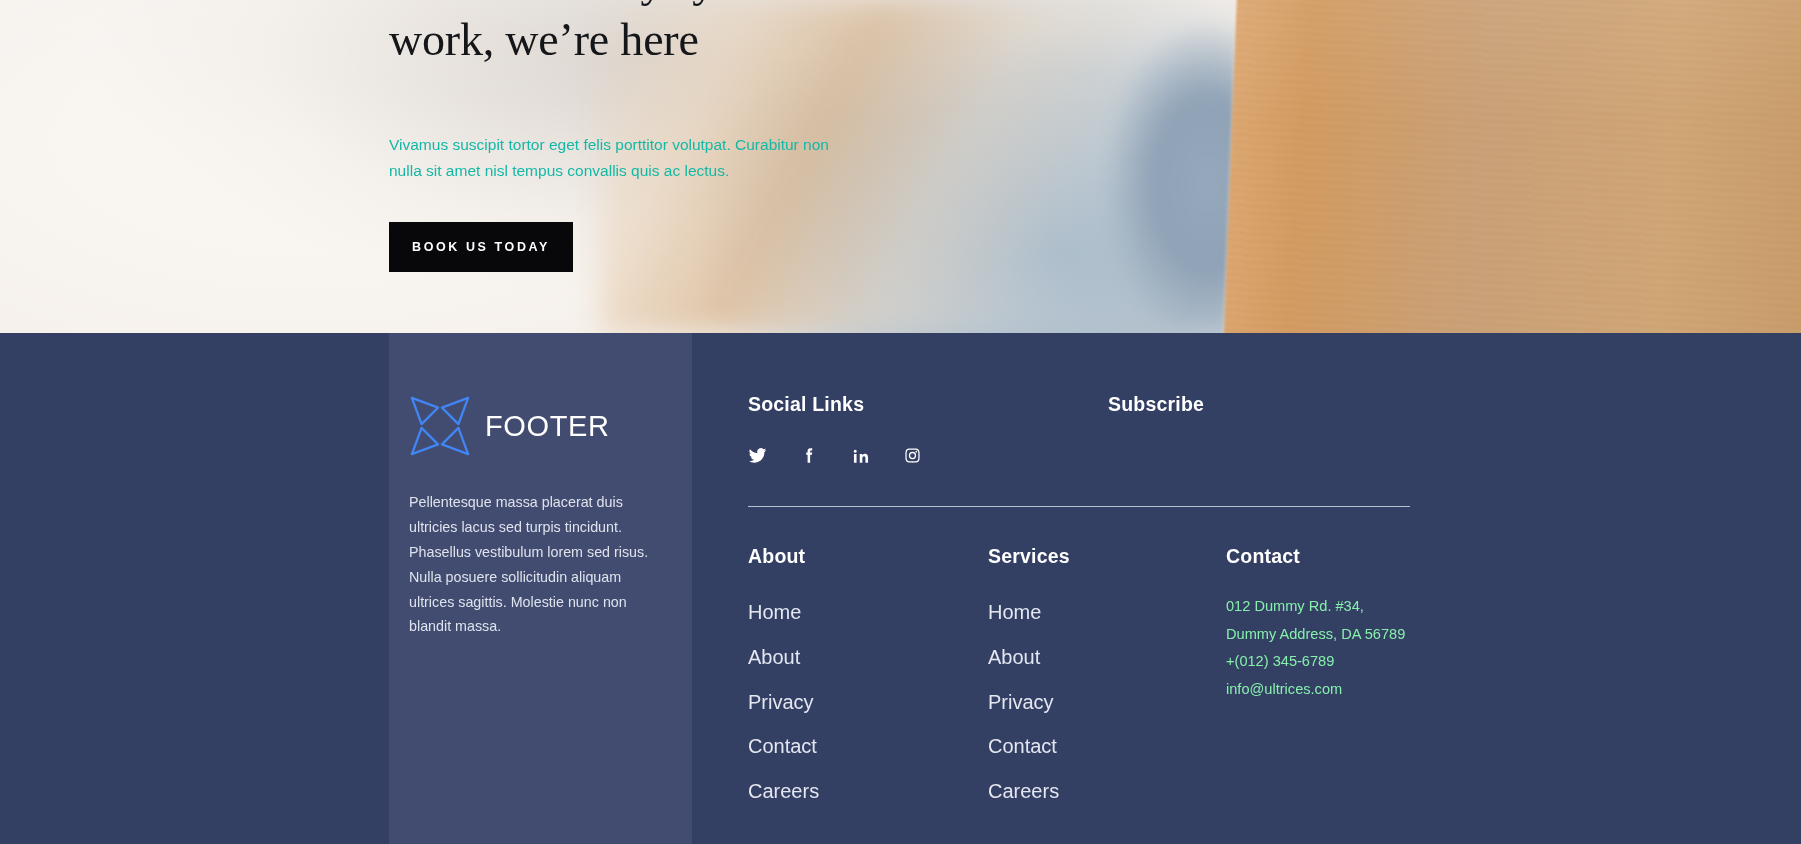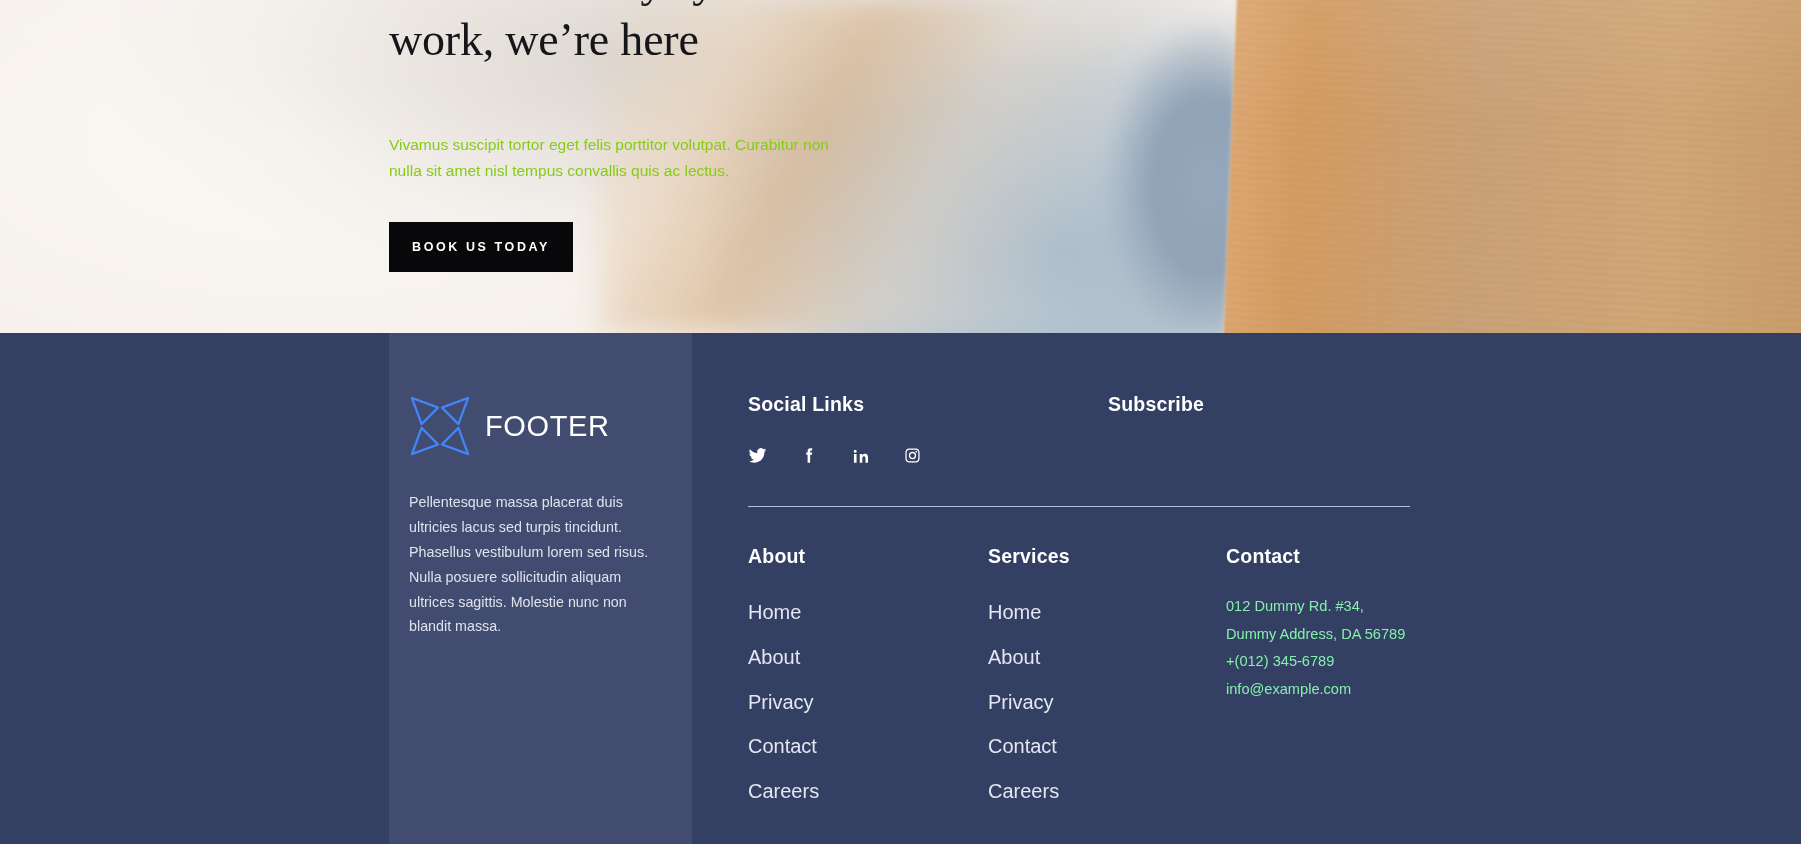--- a/index.html
+++ b/index.html
@@ -103,21 +103,21 @@
     font-size: 46px;
     line-height: 1.28;
     color: #15161a;
     font-weight: 400;
     letter-spacing: -0.2px;
   }
   .hero-sub {
     margin-top: 62px;
     font-size: 15.5px;
     line-height: 1.72;
-    color: #84cc16;
+    color: #14b8a6;
     width: 470px;
   }
   .hero-cta {
     margin-top: 37px;
     display: inline-block;
     background: #08080a;
     color: #ffffff;
     border: 0;
     padding: 18px 23px;
     font-size: 12.5px;
@@ -348,19 +348,19 @@
           <a class="link-item" href="#">Careers</a>
         </nav>
       </div>
 
       <div class="links-contact">
         <div class="col-head">Contact</div>
         <div class="contact-list">
           <div class="contact-line">012 Dummy Rd. #34,</div>
           <div class="contact-line">Dummy Address, DA 56789</div>
           <div class="contact-line">+(012) 345-6789</div>
-          <div class="contact-line">info@example.com</div>
+          <div class="contact-line">info@ultrices.com</div>
         </div>
       </div>
 
     </div>
   </footer>
 </div>
 
 </body></html>

